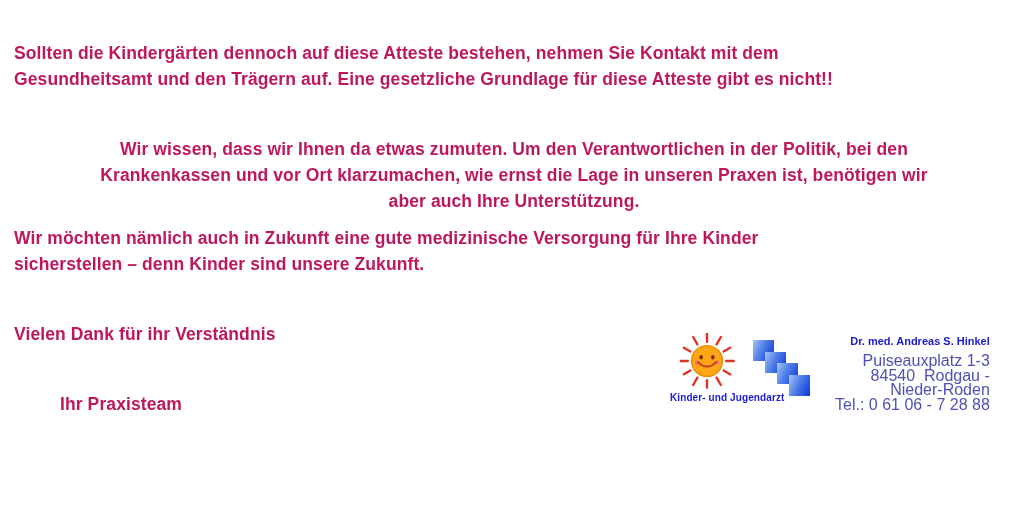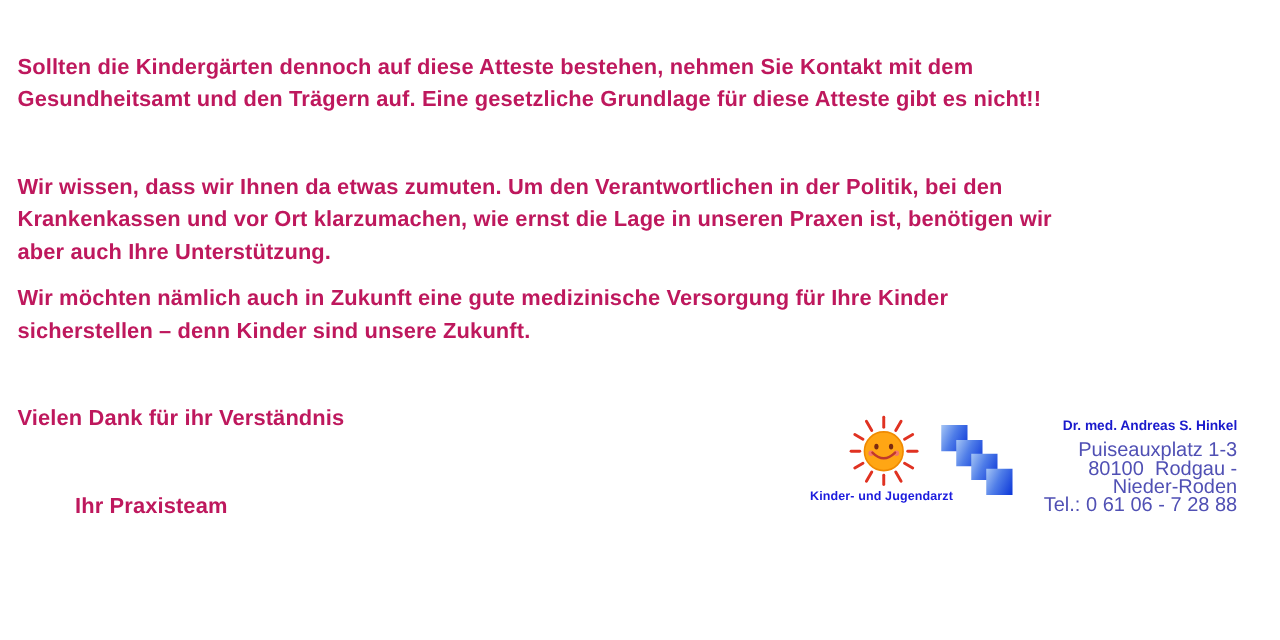--- a/index.html
+++ b/index.html
@@ -17,30 +17,30 @@
     width: 1000px;
     color: #be185d;
     font-weight: bold;
     font-size: 17.5px;
     line-height: 26px;
     white-space: pre-line;
     letter-spacing: 0.1px;
     margin: 0;
   }
   #p1 { top: 40px; }
-  #p2 { top: 136px; }
+  #p2 { top: 136px; text-align: center; }
   #p3 { top: 225px; }
   #thanks { top: 321px; }
   #team { top: 391px; left: 60px; }
 
   
   .logo { position: absolute; top: 0; left: 0; }
   .sun-wrap { position: absolute; left: 675px; top: 329px; width: 64px; height: 64px; }
   .logo-caption {
-    position: absolute; left: 648px; top: 392px;
+    position: absolute; left: 670px; top: 392px;
     font-size: 10px; font-weight: bold; color: #1b1bdd;
     white-space: nowrap; letter-spacing: 0.1px;
   }
   .squares { position: absolute; left: 753px; top: 340px; width: 58px; height: 58px; }
   .sq {
     position: absolute; width: 21px; height: 21px;
     background: linear-gradient(115deg, #a6c6f5 0%, #4f7de8 45%, #0a35d8 100%);
   }
   .sq:nth-child(1) { left: 0;    top: 0;    }
   .sq:nth-child(2) { left: 12px; top: 12px; }
@@ -108,19 +108,19 @@
     <div class="squares">
       <div class="sq"></div>
       <div class="sq"></div>
       <div class="sq"></div>
       <div class="sq"></div>
     </div>
 
     <div class="info">
       <p class="name">Dr. med. Andreas S. Hinkel</p>
       <p class="line l1">Puiseauxplatz 1-3</p>
-      <p class="line l2">80100  Rodgau -</p>
+      <p class="line l2">84540  Rodgau -</p>
       <p class="line l3">Nieder-Roden</p>
       <p class="line l4">Tel.: 0 61 06 - 7 28 88</p>
     </div>
 
   </div>
 </div>
 
 </body></html>

